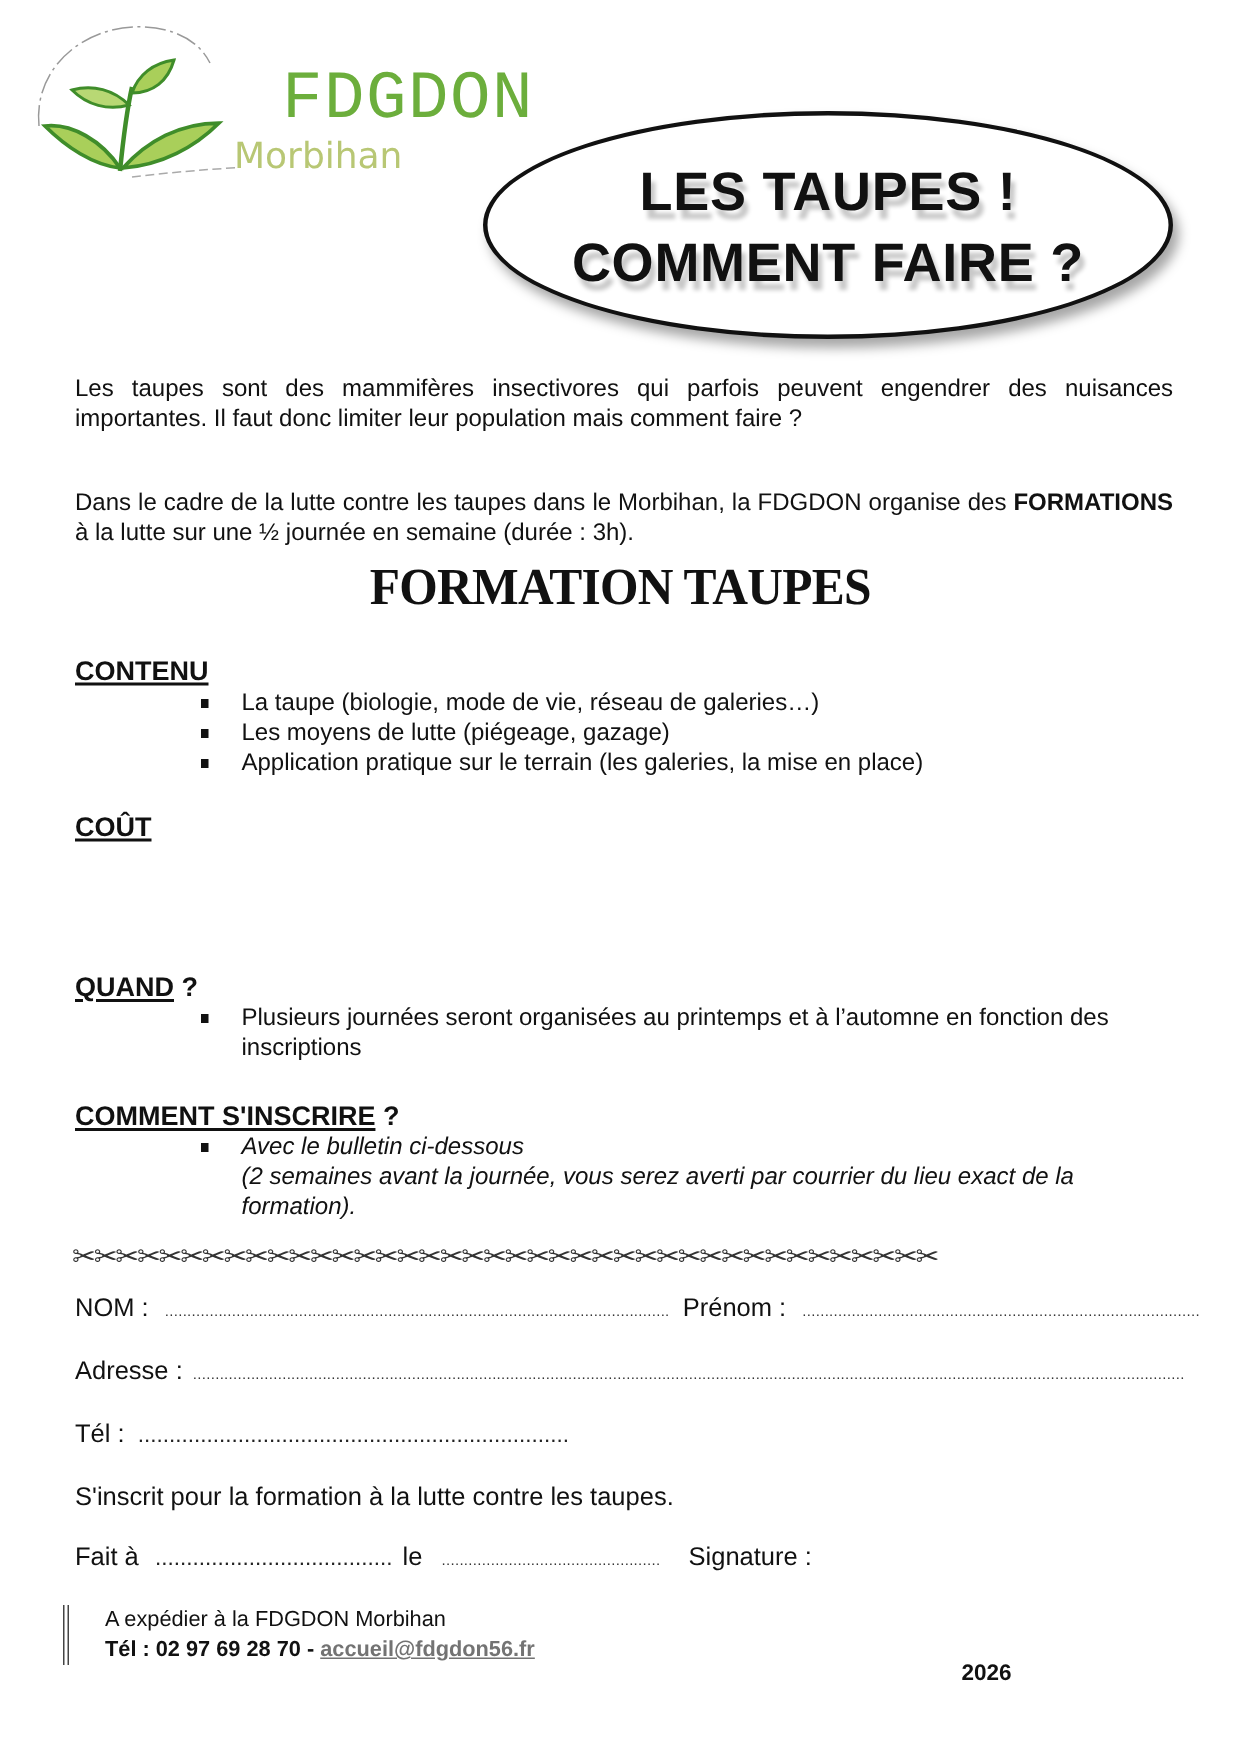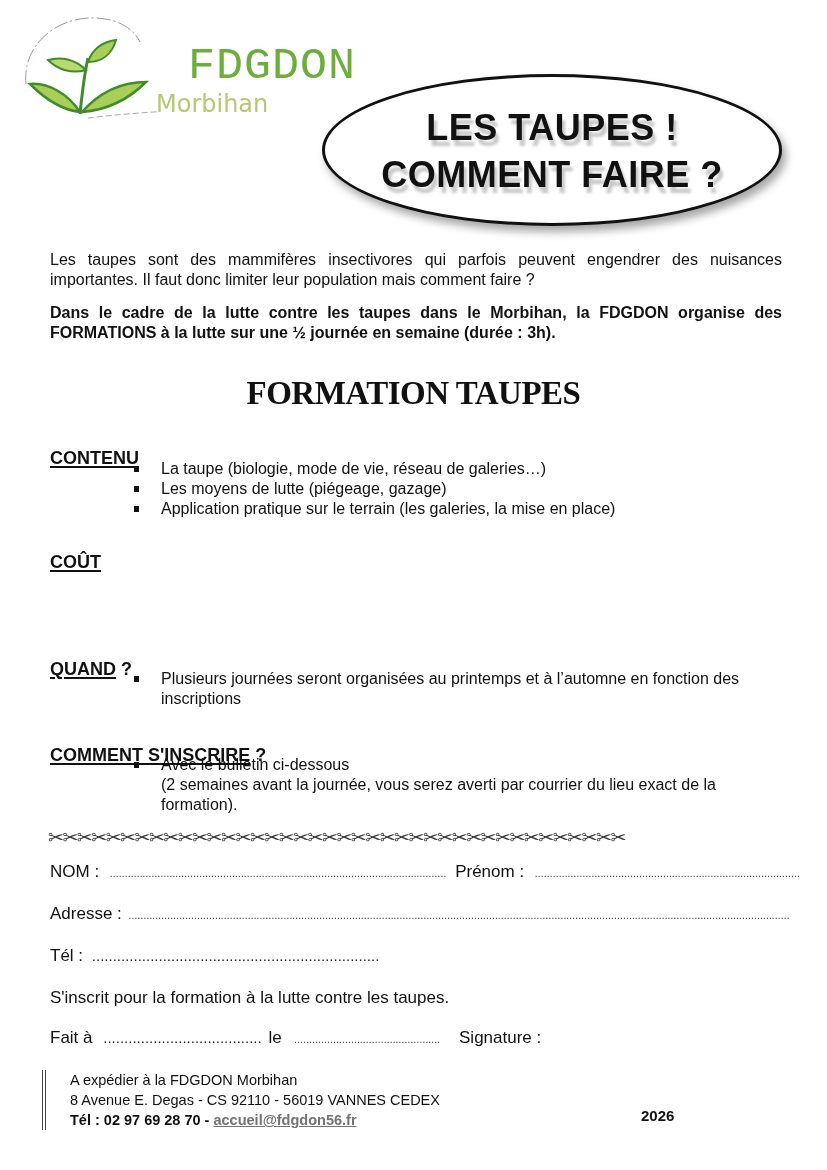--- a/index.html
+++ b/index.html
@@ -22,27 +22,27 @@
   .oval-line { position:absolute; left: 0; width: 460px; text-align: center; font-weight: bold;
                font-size: 36px; letter-spacing: 0.5px; color: #111;
                text-shadow: 3px 6px 3px rgba(0,0,0,0.22); }
   #oval-line1 { top: 33px; }
   #oval-line2 { top: 80px; }
 
   
   .para { left: 50px; width: 732px; font-size: 16px; line-height: 20px; text-align: justify;
           font-family: "Liberation Sans", sans-serif; }
   #intro1 { top: 250px; }
-  #intro2 { top: 303px; font-weight: bold; }
+  #intro2 { top: 326px; }
 
   #main-title { left: 0; width: 827px; top: 374px; text-align: center; font-family: "Liberation Serif", serif;
                 font-weight: bold; font-size: 33px; letter-spacing: -0.5px; transform: scaleY(1.05); }
 
   
-  .sec-head { left: 50px; font-weight: bold; font-size: 18px; margin-top: 11px; }
+  .sec-head { left: 50px; font-weight: bold; font-size: 18px; }
   .sec-head u { text-decoration: underline; text-decoration-thickness: 2px; text-underline-offset: 2px; }
   .bullet-list { left: 130px; width: 660px; margin: 0; padding: 0; list-style: none; font-size: 16px; line-height: 20px; }
   .bullet-list li { position: relative; padding-left: 31px; }
   .bullet-list li::before { content: ""; position: absolute; left: 4px; top: 7px; width: 5px; height: 6px; background: #111; }
   .bullet-list li.nob::before { display: none; }
   .underlined { text-decoration: underline; }
 
   #scissors { left: 48px; top: 826px; font-size: 19px; letter-spacing: -1.5px; color: #333; white-space: nowrap; }
 
   
@@ -99,21 +99,21 @@
 <div class="abs sec-head" style="top:541px;"><u>COÛT</u></div>
 <ul class="abs bullet-list" style="top:563px;">
 </ul>
 
 <div class="abs sec-head" style="top:648px;"><u>QUAND</u><span> ?</span></div>
 <ul class="abs bullet-list" style="top:669px;">
   <li>Plusieurs journées seront organisées au printemps et à l’automne en fonction des inscriptions</li>
 </ul>
 
 <div class="abs sec-head" style="top:734px;"><u>COMMENT S'INSCRIRE</u><span> ?</span></div>
-<ul class="abs bullet-list" style="top:755px;">
+<ul class="abs bullet-list" style="top:755px;font-style:italic;">
   <li>Avec le bulletin ci-dessous</li>
   <li class="nob">(2 semaines avant la journée, vous serez averti par courrier du lieu exact de la formation).</li>
 </ul>
 
 <div id="scissors" class="abs">✂✂✂✂✂✂✂✂✂✂✂✂✂✂✂✂✂✂✂✂✂✂✂✂✂✂✂✂✂✂✂✂✂✂✂✂✂✂✂✂</div>
 
 <div class="abs form-row" style="top:862px;">
   <span>NOM :</span>
   <span class="dots" style="margin-left:6px;">.................................................................................................................</span>
   <span style="margin-left:4px;">Prénom :</span>
@@ -135,17 +135,16 @@
 <div class="abs form-row" style="top:1028px;">
   <span>Fait à</span>
   <span class="dots-big" style="margin-left:6px;">......................................</span>
   <span style="margin-left:2px;">le</span>
   <span class="dots" style="margin-left:8px;">.................................................</span>
   <span style="margin-left:14px;">Signature :</span>
 </div>
 
 <div id="footer" class="abs">
   <div>A expédier à la FDGDON Morbihan</div>
-  <div>8 Avenue E. Degas - CS 92110 - 56019 VANNES CEDEX</div>
   <div><span id="footer-phone">Tél : 02 97 69 28 70 - </span><a id="footer-email" style="font-weight:bold;color:#737373;">accueil@fdgdon56.fr</a></div>
 </div>
 
 <div id="year" class="abs">2026</div>
 
 </body></html>

